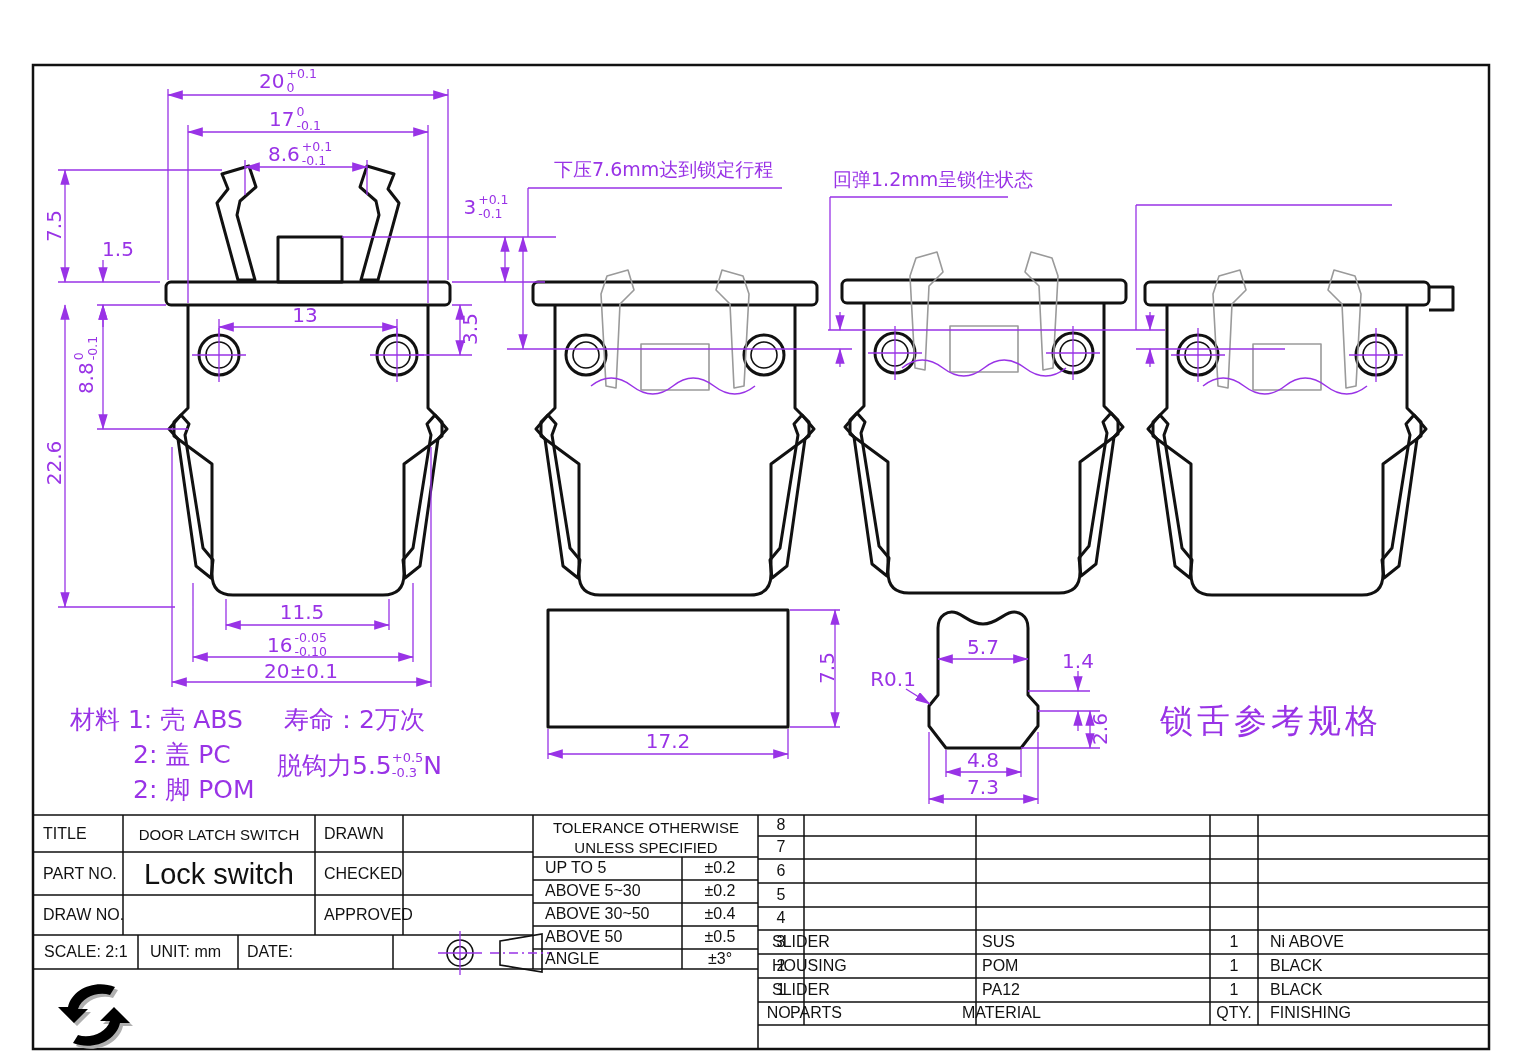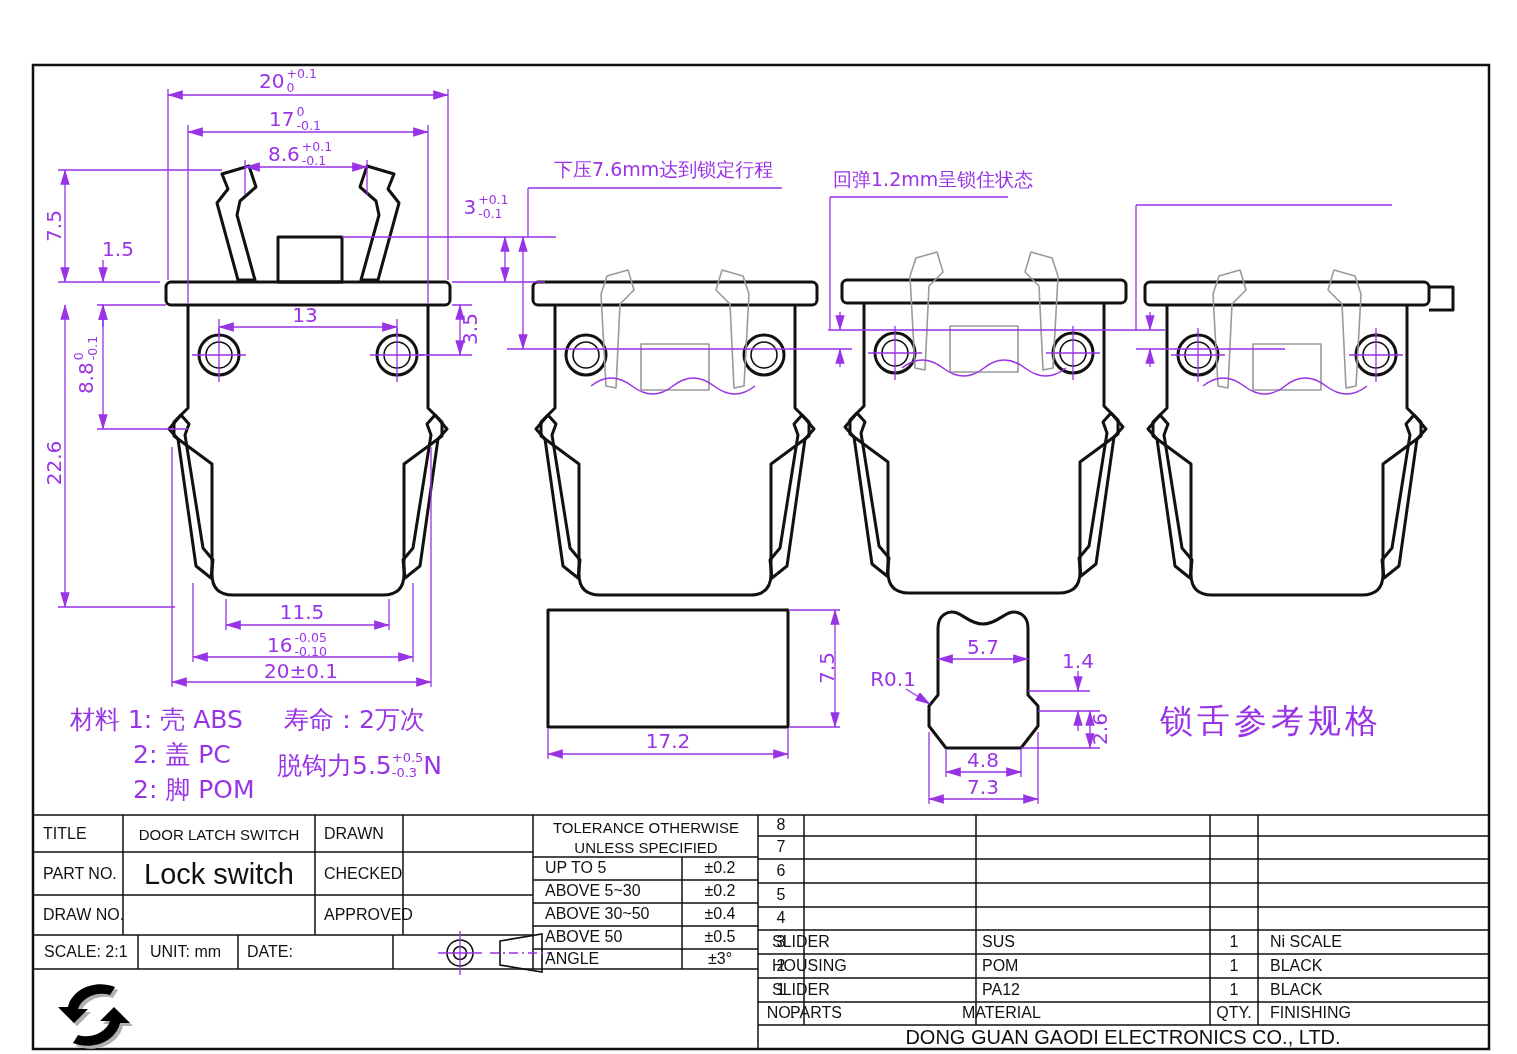--- a/index.html
+++ b/index.html
@@ -300,32 +300,31 @@
 
 <div class="tc ctr" style="left:781px;top:798px">8</div>
 <div class="tc ctr" style="left:781px;top:820px">7</div>
 <div class="tc ctr" style="left:781px;top:844px">6</div>
 <div class="tc ctr" style="left:781px;top:868px">5</div>
 <div class="tc ctr" style="left:781px;top:891px">4</div>
 <div class="tc ctr" style="left:781px;top:915px">3</div>
 <div class="tc" style="left:772px;top:915px;left:772px">SLIDER</div>
 <div class="tc" style="left:982px;top:915px">SUS</div>
 <div class="tc ctr" style="left:1234px;top:915px">1</div>
-<div class="tc" style="left:1270px;top:915px">Ni SCALE</div>
+<div class="tc" style="left:1270px;top:915px">Ni ABOVE</div>
 <div class="tc ctr" style="left:781px;top:939px">2</div>
 <div class="tc" style="left:772px;top:939px">HOUSING</div>
 <div class="tc" style="left:982px;top:939px">POM</div>
 <div class="tc ctr" style="left:1234px;top:939px">1</div>
 <div class="tc" style="left:1270px;top:939px">BLACK</div>
 <div class="tc ctr" style="left:781px;top:963px">1</div>
 <div class="tc" style="left:772px;top:963px">SLIDER</div>
 <div class="tc" style="left:982px;top:963px">PA12</div>
 <div class="tc ctr" style="left:1234px;top:963px">1</div>
 <div class="tc" style="left:1270px;top:963px">BLACK</div>
 <div class="tc ctr" style="left:781px;top:986px">NO.</div>
 <div class="tc" style="left:772px;top:986px;left:790px">PARTS</div>
 <div class="tc" style="left:962px;top:986px">MATERIAL</div>
 <div class="tc ctr" style="left:1234px;top:986px">QTY.</div>
 <div class="tc" style="left:1270px;top:986px">FINISHING</div>
 
-<div class="en">DONG GUAN GAODI ELECTRONICS CO., LTD.</div>
 
 </div>
 
 </body></html>

